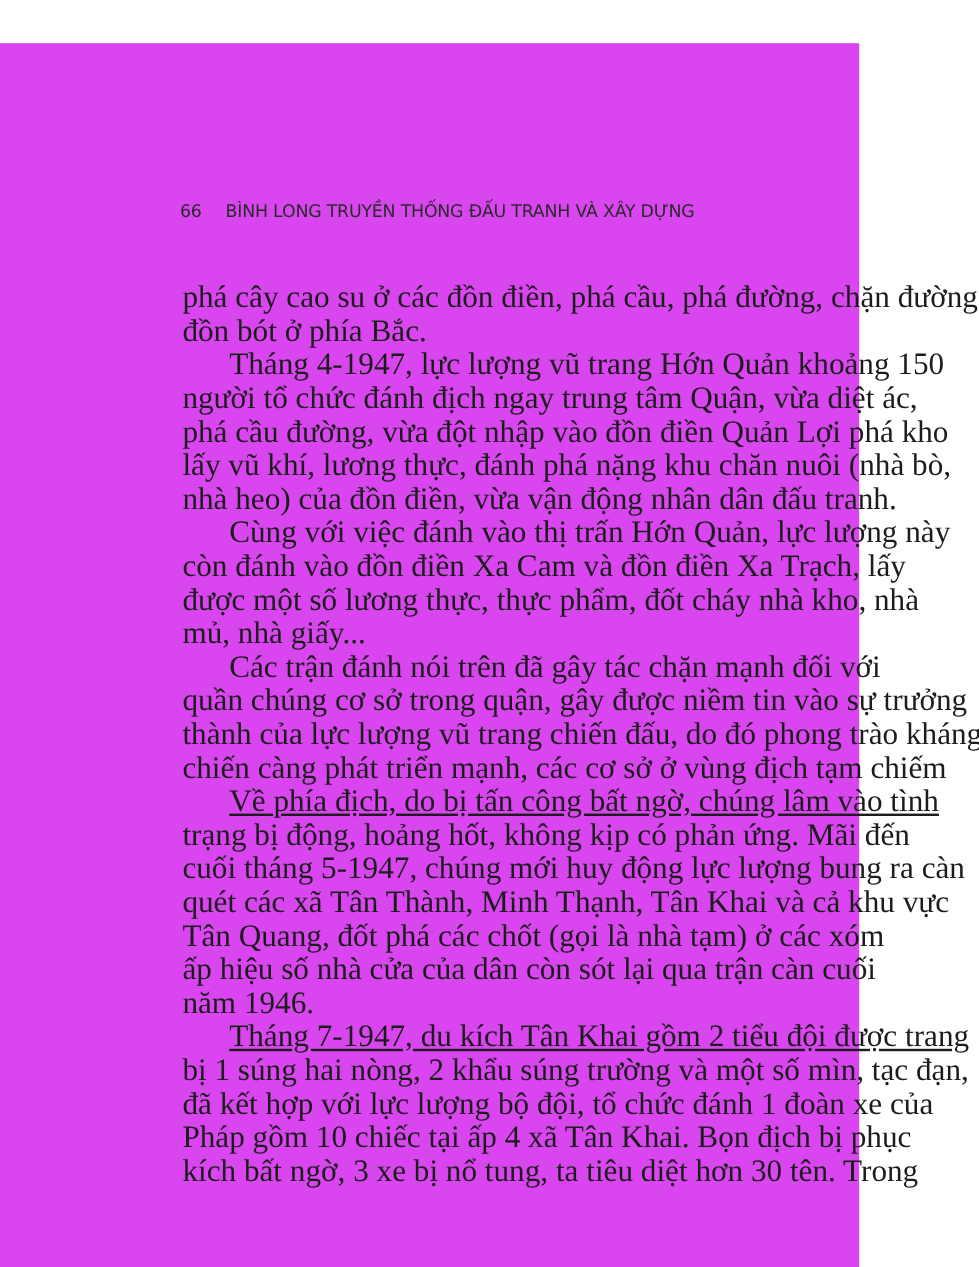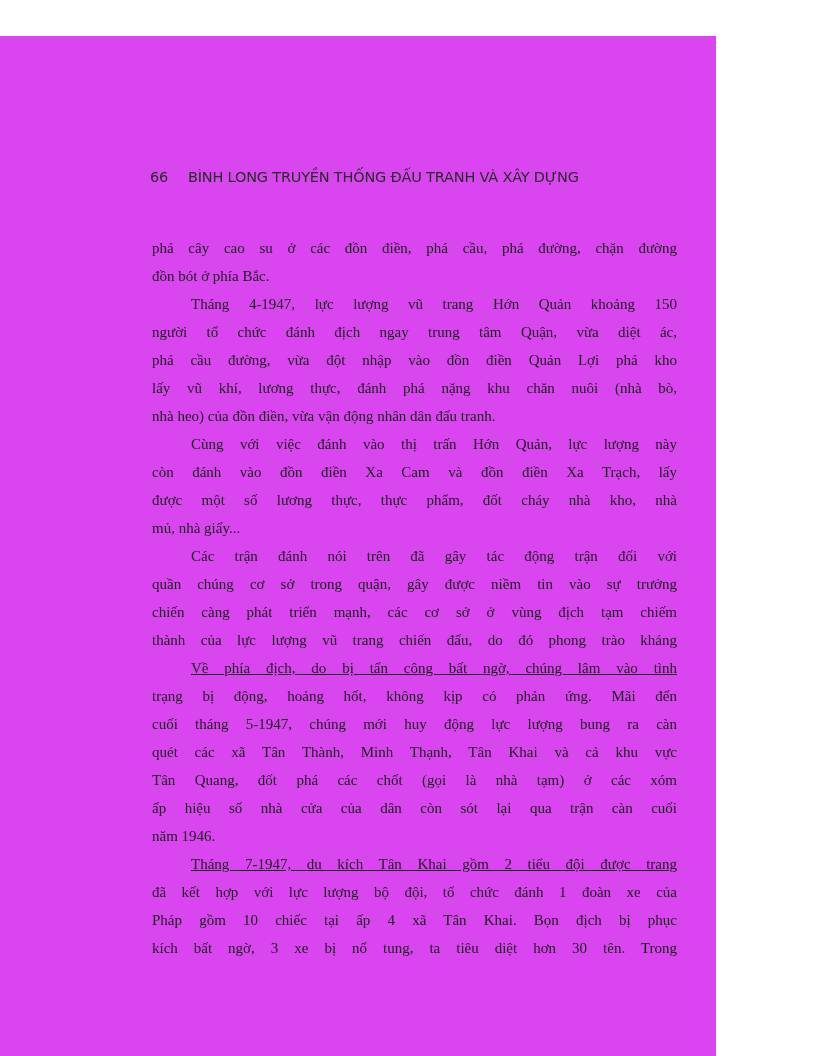--- a/index.html
+++ b/index.html
@@ -6,21 +6,21 @@
   body { width: 816px; height: 1056px; position: relative; overflow: hidden; }
   .page { position: absolute; left: 0; top: 0; width: 716px; height: 1056px; background: #d946ef; margin-top: 36px; }
   .running-head {
     position: absolute; left: 150px; top: 133px; width: 520px;
     font-family: "DejaVu Sans", sans-serif; font-size: 14.5px; color: #2a2a2a;
     letter-spacing: -0.2px; white-space: nowrap;
   }
   .running-head .pnum { display: inline-block; width: 38px; }
   .body-text {
     position: absolute; left: 152px; top: 198px; width: 525px;
-    font-family: "Liberation Serif", serif; font-size: 15px; line-height: 28px;
+    font-family: "Liberation Serif", serif; font-size: 26px; line-height: 28px;
     color: #1c1c1c; text-align: justify; text-align-last: left;
   }
   .body-text p { margin: 0; text-indent: 0; }
   .line { display: block; text-align: justify; text-align-last: justify; white-space: nowrap; }
   .line.last { text-align-last: left; }
 </style>
 </head>
 <body>
 
 <div class="page">
@@ -40,34 +40,35 @@
         <span class="line">lấy vũ khí, lương thực, đánh phá nặng khu chăn nuôi (nhà bò,</span>
         <span class="line last">nhà heo) của đồn điền, vừa vận động nhân dân đấu tranh.</span>
       </p>
       <p>
         <span class="line" style="padding-left: 39px;">Cùng với việc đánh vào thị trấn Hớn Quản, lực lượng này</span>
         <span class="line">còn đánh vào đồn điền Xa Cam và đồn điền Xa Trạch, lấy</span>
         <span class="line">được một số lương thực, thực phẩm, đốt cháy nhà kho, nhà</span>
         <span class="line last">mủ, nhà giấy...</span>
       </p>
       <p>
-        <span class="line" style="padding-left: 39px;">Các trận đánh nói trên đã gây tác động trận đối với</span>
+        <span class="line" style="padding-left: 39px;">Các trận đánh nói trên đã gây tác chặn mạnh đối với</span>
         <span class="line">quần chúng cơ sở trong quận, gây được niềm tin vào sự trưởng</span>
+        <span class="line">thành của lực lượng vũ trang chiến đấu, do đó phong trào kháng</span>
         <span class="line">chiến càng phát triển mạnh, các cơ sở ở vùng địch tạm chiếm</span>
-        <span class="line">thành của lực lượng vũ trang chiến đấu, do đó phong trào kháng</span>
       </p>
       <p>
         <span class="line" style="padding-left: 39px; text-decoration: underline;">Về phía địch, do bị tấn công bất ngờ, chúng lâm vào tình</span>
         <span class="line">trạng bị động, hoảng hốt, không kịp có phản ứng. Mãi đến</span>
         <span class="line">cuối tháng 5-1947, chúng mới huy động lực lượng bung ra càn</span>
         <span class="line">quét các xã Tân Thành, Minh Thạnh, Tân Khai và cả khu vực</span>
         <span class="line">Tân Quang, đốt phá các chốt (gọi là nhà tạm) ở các xóm</span>
         <span class="line">ấp hiệu số nhà cửa của dân còn sót lại qua trận càn cuối</span>
         <span class="line last">năm 1946.</span>
       </p>
       <p>
         <span class="line" style="padding-left: 39px; text-decoration: underline;">Tháng 7-1947, du kích Tân Khai gồm 2 tiểu đội được trang</span>
+        <span class="line">bị 1 súng hai nòng, 2 khẩu súng trường và một số mìn, tạc đạn,</span>
         <span class="line">đã kết hợp với lực lượng bộ đội, tổ chức đánh 1 đoàn xe của</span>
         <span class="line">Pháp gồm 10 chiếc tại ấp 4 xã Tân Khai. Bọn địch bị phục</span>
         <span class="line">kích bất ngờ, 3 xe bị nổ tung, ta tiêu diệt hơn 30 tên. Trong</span>
       </p>
     </div>
 </div>
 
 </body></html>

